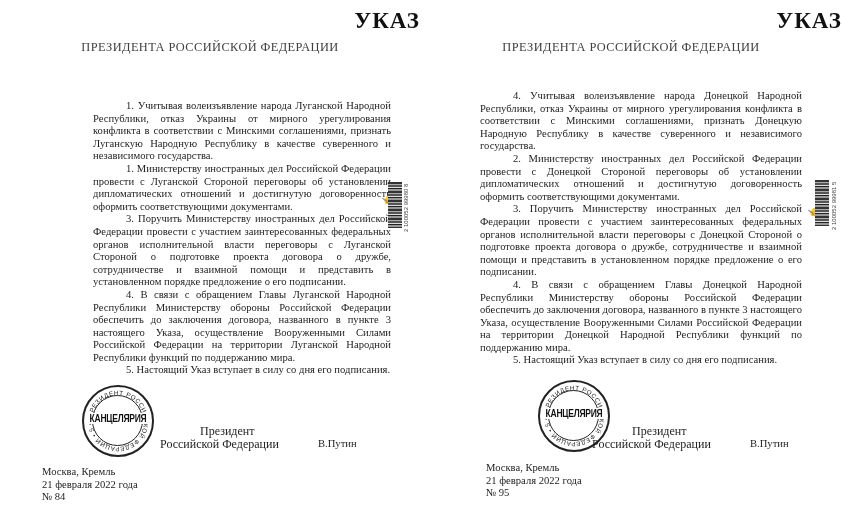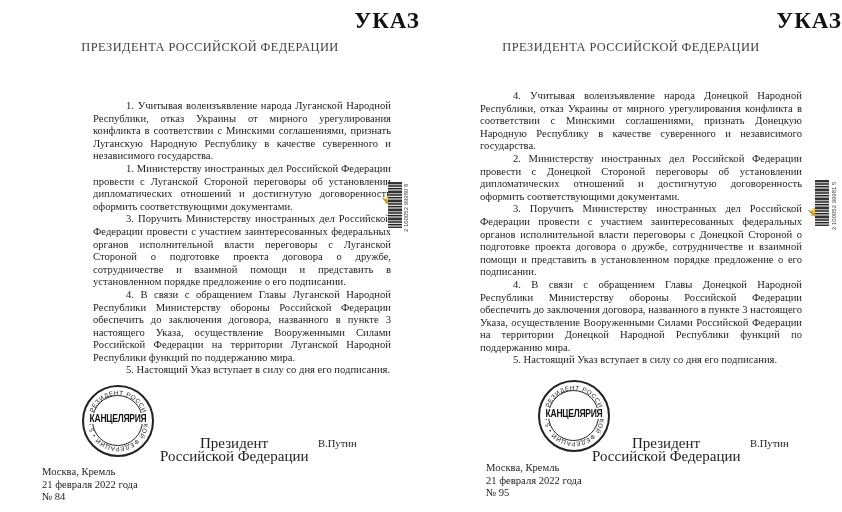--- a/index.html
+++ b/index.html
@@ -21,21 +21,21 @@
   .heading {
     position:absolute; width:100%; text-align:center;
     font-size:10.4px; font-weight:bold; color:#111;
   }
   .body {
     position:absolute; font-size:10.6px; line-height:12.6px; color:#1d1d1d;
     text-align:justify;
   }
   .body p { margin:0; text-indent:33px; text-align:justify; }
   .sig-title {
-    position:absolute; font-size:15px; line-height:12.6px; color:#1d1d1d;margin-top:12px;
+    position:absolute; font-size:12px; line-height:12.6px; color:#1d1d1d;
   }
   .sig-name { position:absolute; font-size:10.6px; color:#1d1d1d;margin-left:40px; }
   .place { position:absolute; font-size:10.6px; line-height:12.6px; color:#1d1d1d; }
   .stamp {
     position:absolute; width:72px; height:72px; border-radius:50%;
     border:2.5px solid #222; box-sizing:border-box; background:transparent;
   }
   .stamp .inner {
     position:absolute; left:8px; top:8px; width:51px; height:51px; border-radius:50%;
     border:1.5px solid #222; box-sizing:border-box;

